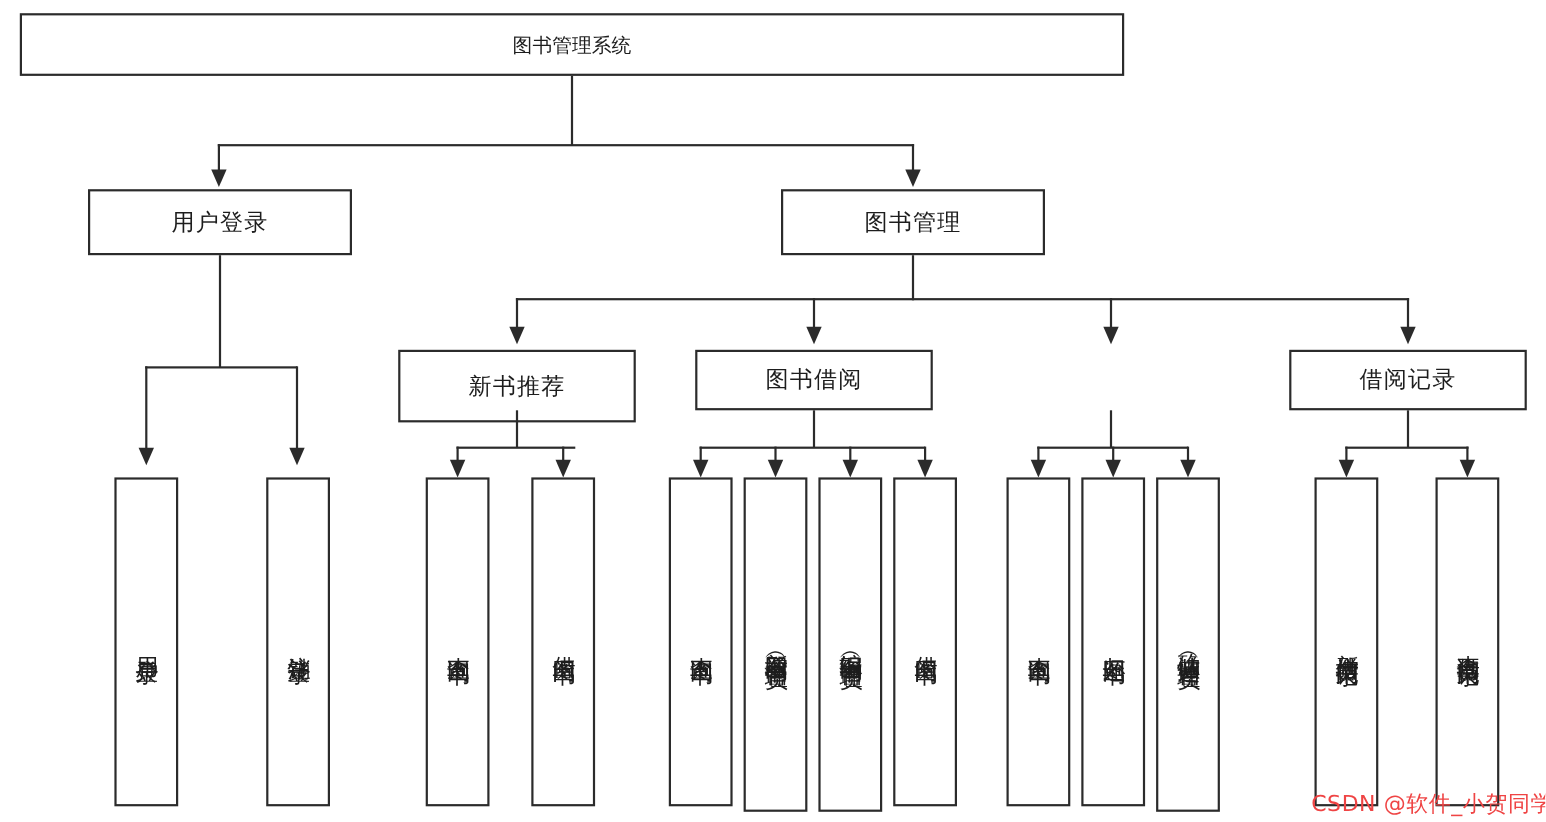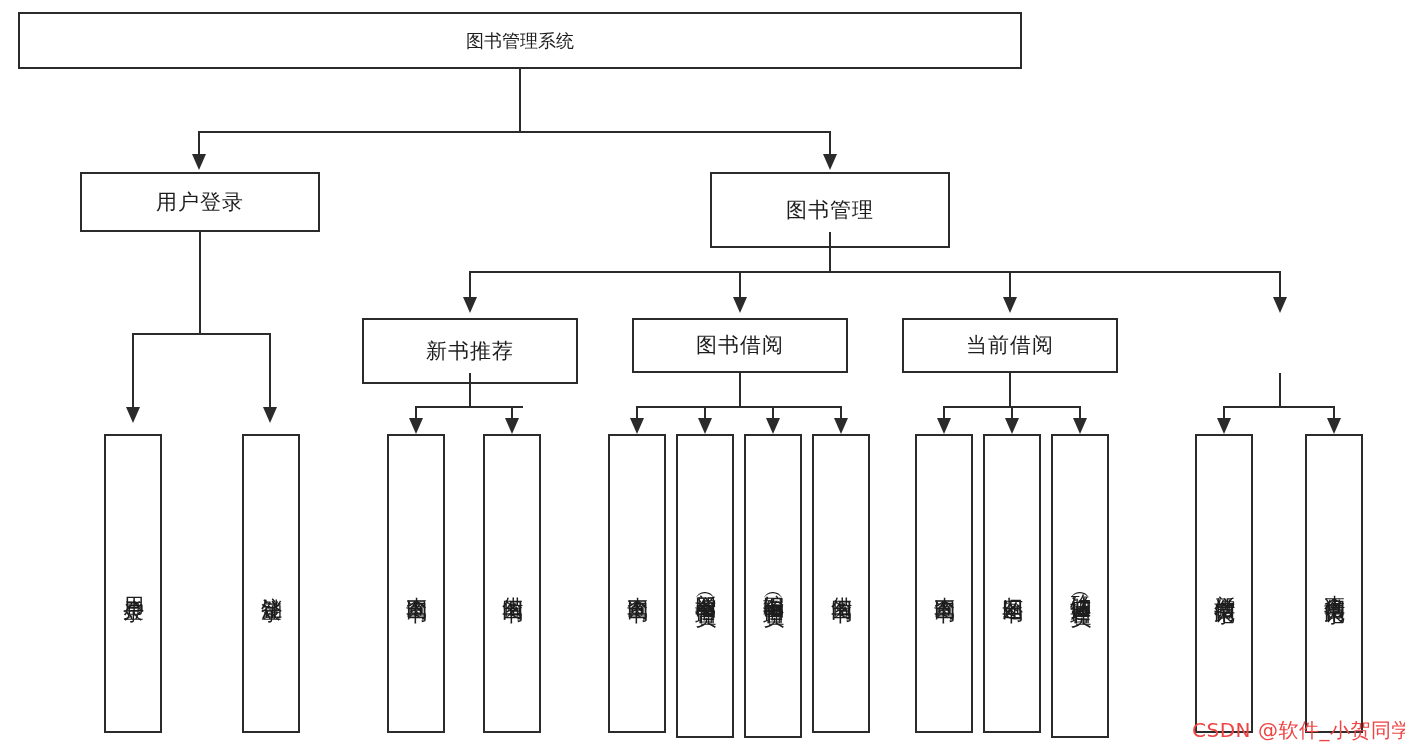--- a/index.html
+++ b/index.html
@@ -93,21 +93,21 @@
   <div class="lineH" style="left:198px; top:131px; width:633px;"></div>
 
   <div class="lineV" style="left:198px; top:131px; height:25px;"></div>
   <div class="arrow" style="left:192px; top:154px;"></div>
   <div class="lineV" style="left:829px; top:131px; height:25px;"></div>
   <div class="arrow" style="left:823px; top:154px;"></div>
 
   <div class="node horiz" style="left:80px; top:172px; width:240px; height:60px;">
     <span>用户登录</span>
   </div>
-  <div class="node horiz" style="left:710px; top:172px; width:240px; height:76px;">
+  <div class="node horiz" style="left:710px; top:172px; width:240px; height:60px;">
     <span>图书管理</span>
   </div>
 
   <div class="lineV" style="left:199px; top:232px; height:102px;"></div>
   <div class="lineH" style="left:132px; top:333px; width:138px;"></div>
   <div class="lineV" style="left:132px; top:333px; height:76px;"></div>
   <div class="arrow" style="left:126px; top:407px;"></div>
   <div class="lineV" style="left:269px; top:333px; height:76px;"></div>
   <div class="arrow" style="left:263px; top:407px;"></div>
 
@@ -121,22 +121,22 @@
   <div class="arrow" style="left:1003px; top:297px;"></div>
   <div class="lineV" style="left:1279px; top:271px; height:28px;"></div>
   <div class="arrow" style="left:1273px; top:297px;"></div>
 
   <div class="node horiz" style="left:362px; top:318px; width:216px; height:66px;">
     <span>新书推荐</span>
   </div>
   <div class="node horiz" style="left:632px; top:318px; width:216px; height:55px;">
     <span>图书借阅</span>
   </div>
-  <div class="node horiz" style="left:902px; top:318px; width:216px; height:55px;">
-    <span>当前借阅</span>
+  <div class="node horiz" style="left:1172px; top:318px; width:216px; height:55px;">
+    <span>借阅记录</span>
   </div>
 
   <div class="lineV" style="left:469px; top:373px; height:34px;"></div>
   <div class="lineH" style="left:415px; top:406px; width:108px;"></div>
   <div class="lineV" style="left:415px; top:406px; height:14px;"></div>
   <div class="arrow" style="left:409px; top:418px;"></div>
   <div class="lineV" style="left:511px; top:406px; height:14px;"></div>
   <div class="arrow" style="left:505px; top:418px;"></div>
 
   <div class="lineV" style="left:739px; top:373px; height:34px;"></div>

